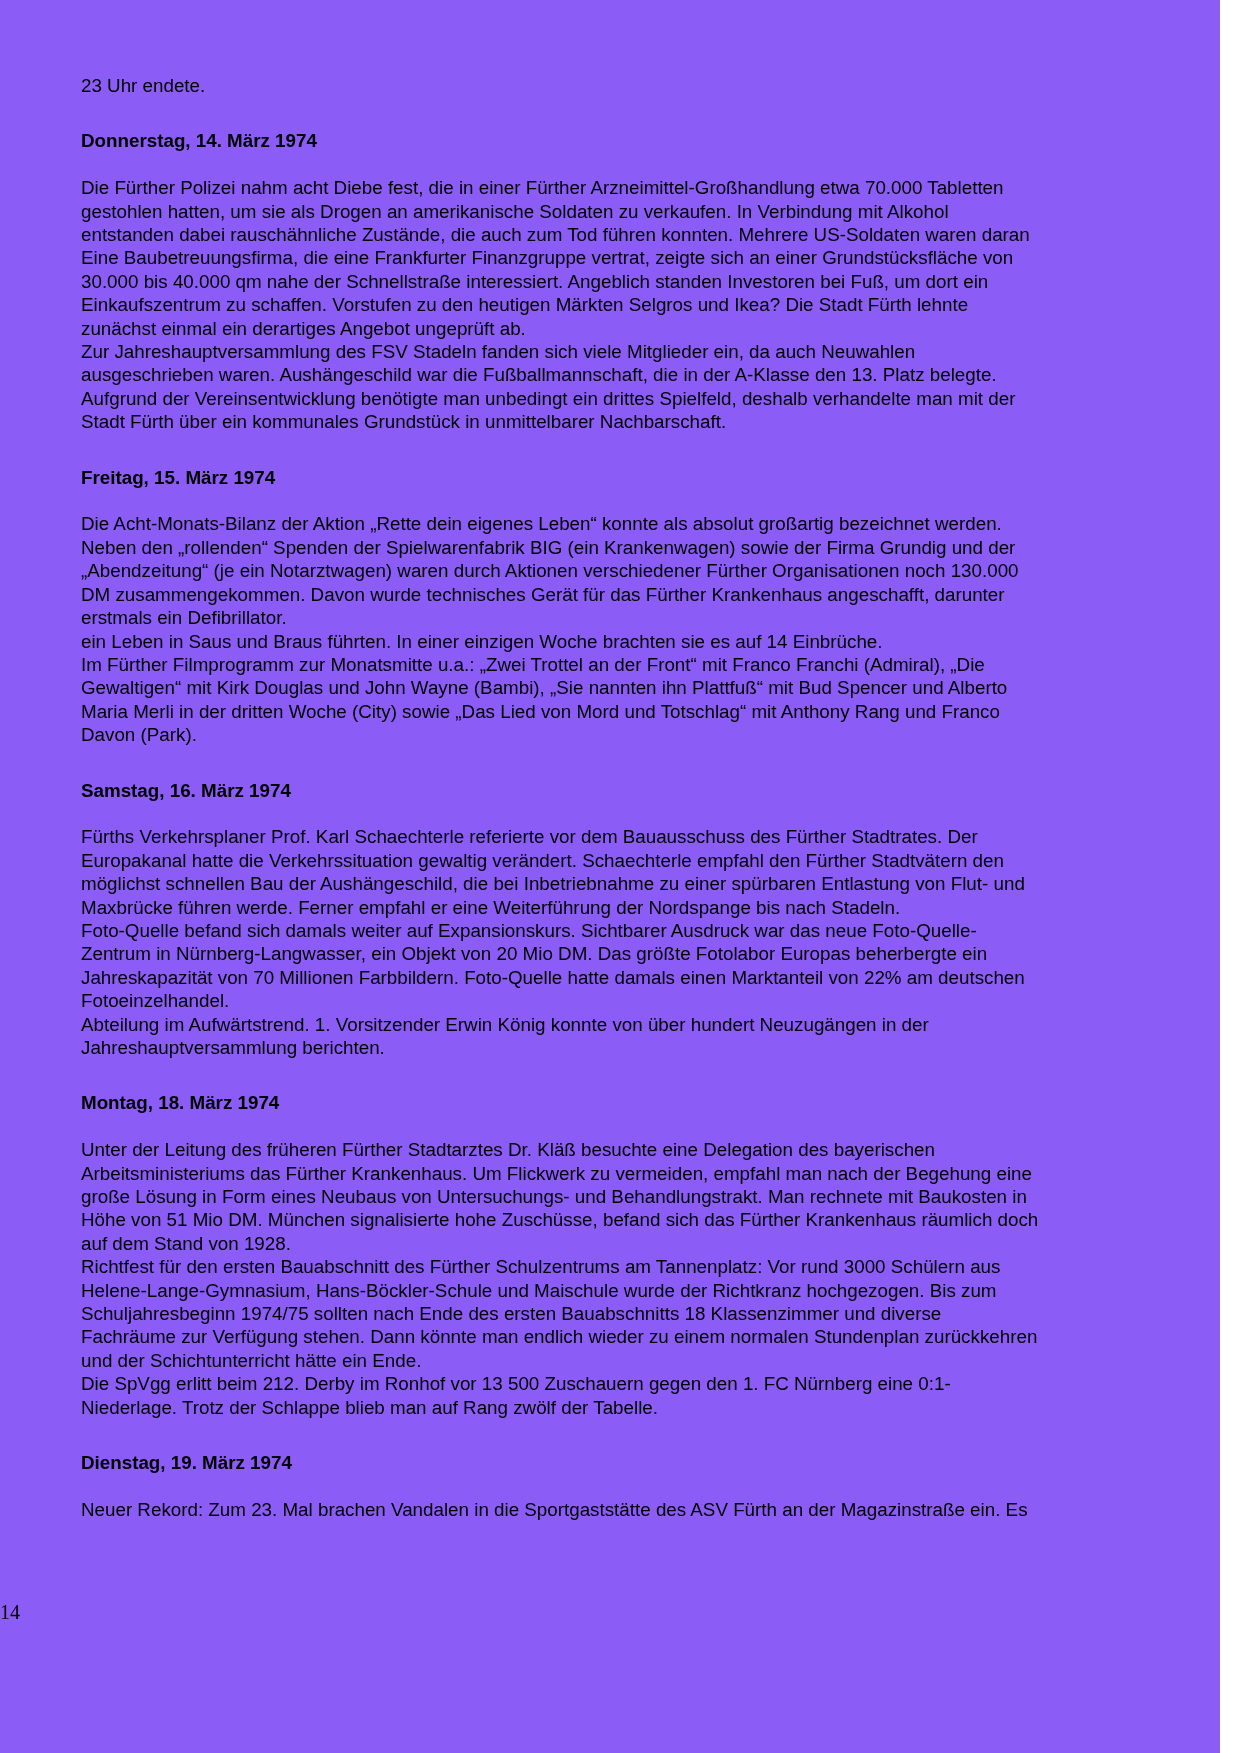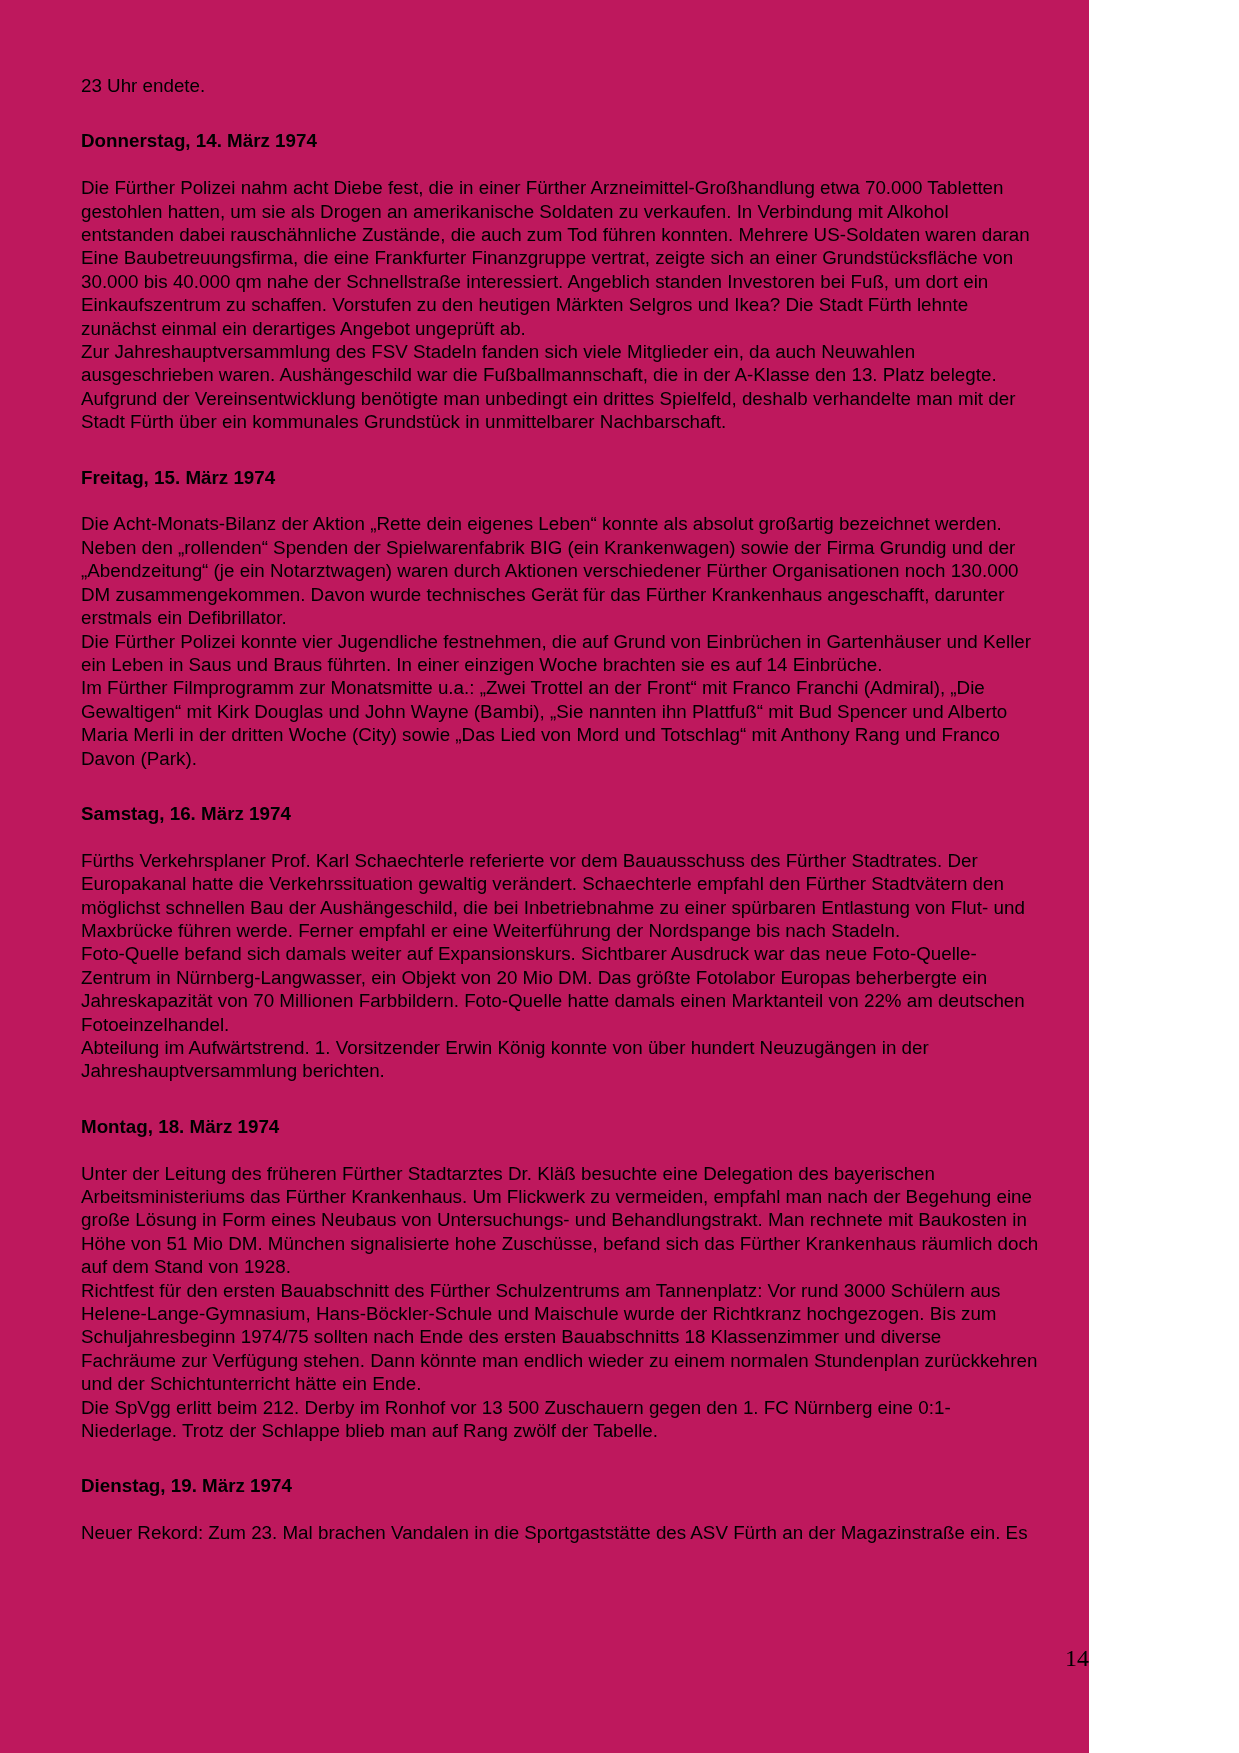--- a/index.html
+++ b/index.html
@@ -2,23 +2,23 @@
 <html><head>
 <meta charset="utf-8">
 <style>
   html, body {
     margin: 0;
     padding: 0;
     background: #ffffff;
   }
   .page {
     position: relative;
-    width: 1089px;
+    width: 1220px;
     height: 1753px;
-    background: #be185d;
+    background: #8b5cf6;
     color: #000000;
     font-family: "Liberation Sans", sans-serif;
     font-size: 18.8px;
     line-height: 23.4px;
     overflow: hidden;
   }
   .content {
     position: absolute;
     left: 81px;
     top: 74px;
@@ -31,25 +31,24 @@
     font-weight: bold;
     margin-top: 32px;
     margin-bottom: 23.4px;
     white-space: nowrap;
   }
   .footer {
     position: absolute;
     top: 1600px;
     left: 0;
     width: 100%;
-    text-align: right;
+    text-align: left;
     font-family: "Liberation Serif", serif;
-    font-size: 24px;
+    font-size: 20px;
     line-height: 24px;
-    margin-top: 46px;
   }
 </style>
 </head>
 <body>
 
 <div class="page">
   <div class="content">
       <div class="line">23 Uhr endete.</div>
       <div class="heading">Donnerstag, 14. März 1974</div>
       <div class="line">Die Fürther Polizei nahm acht Diebe fest, die in einer Fürther Arzneimittel-Großhandlung etwa 70.000 Tabletten</div>
@@ -62,21 +61,20 @@
       <div class="line">Zur Jahreshauptversammlung des FSV Stadeln fanden sich viele Mitglieder ein, da auch Neuwahlen</div>
       <div class="line">ausgeschrieben waren. Aushängeschild war die Fußballmannschaft, die in der A-Klasse den 13. Platz belegte.</div>
       <div class="line">Aufgrund der Vereinsentwicklung benötigte man unbedingt ein drittes Spielfeld, deshalb verhandelte man mit der</div>
       <div class="line">Stadt Fürth über ein kommunales Grundstück in unmittelbarer Nachbarschaft.</div>
       <div class="heading">Freitag, 15. März 1974</div>
       <div class="line">Die Acht-Monats-Bilanz der Aktion „Rette dein eigenes Leben“ konnte als absolut großartig bezeichnet werden.</div>
       <div class="line">Neben den „rollenden“ Spenden der Spielwarenfabrik BIG (ein Krankenwagen) sowie der Firma Grundig und der</div>
       <div class="line">„Abendzeitung“ (je ein Notarztwagen) waren durch Aktionen verschiedener Fürther Organisationen noch 130.000</div>
       <div class="line">DM zusammengekommen. Davon wurde technisches Gerät für das Fürther Krankenhaus angeschafft, darunter</div>
       <div class="line">erstmals ein Defibrillator.</div>
-      <div class="line">Die Fürther Polizei konnte vier Jugendliche festnehmen, die auf Grund von Einbrüchen in Gartenhäuser und Keller</div>
       <div class="line">ein Leben in Saus und Braus führten. In einer einzigen Woche brachten sie es auf 14 Einbrüche.</div>
       <div class="line">Im Fürther Filmprogramm zur Monatsmitte u.a.: „Zwei Trottel an der Front“ mit Franco Franchi (Admiral), „Die</div>
       <div class="line">Gewaltigen“ mit Kirk Douglas und John Wayne (Bambi), „Sie nannten ihn Plattfuß“ mit Bud Spencer und Alberto</div>
       <div class="line">Maria Merli in der dritten Woche (City) sowie „Das Lied von Mord und Totschlag“ mit Anthony Rang und Franco</div>
       <div class="line">Davon (Park).</div>
       <div class="heading">Samstag, 16. März 1974</div>
       <div class="line">Fürths Verkehrsplaner Prof. Karl Schaechterle referierte vor dem Bauausschuss des Fürther Stadtrates. Der</div>
       <div class="line">Europakanal hatte die Verkehrssituation gewaltig verändert. Schaechterle empfahl den Fürther Stadtvätern den</div>
       <div class="line">möglichst schnellen Bau der Aushängeschild, die bei Inbetriebnahme zu einer spürbaren Entlastung von Flut- und</div>
       <div class="line">Maxbrücke führen werde. Ferner empfahl er eine Weiterführung der Nordspange bis nach Stadeln.</div>

